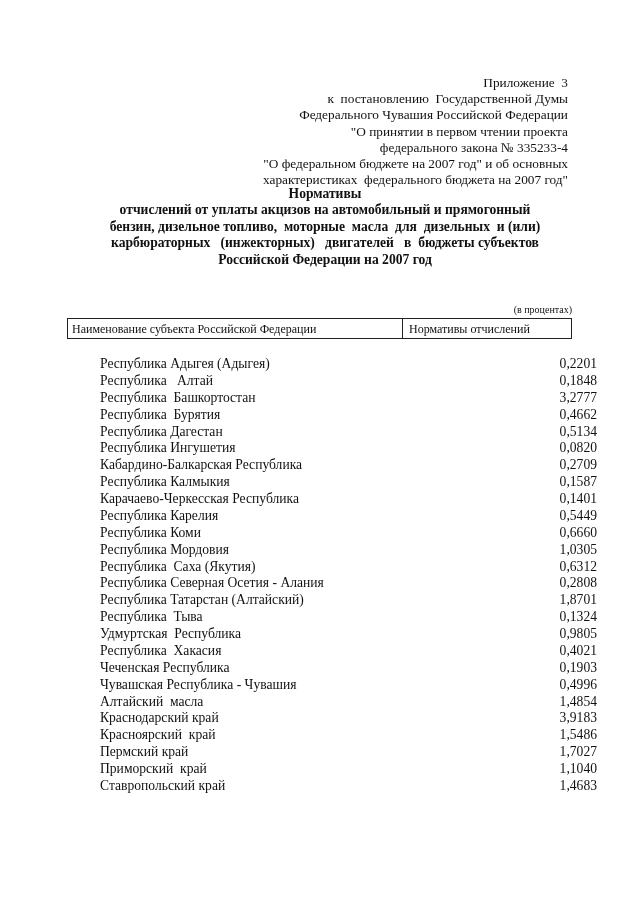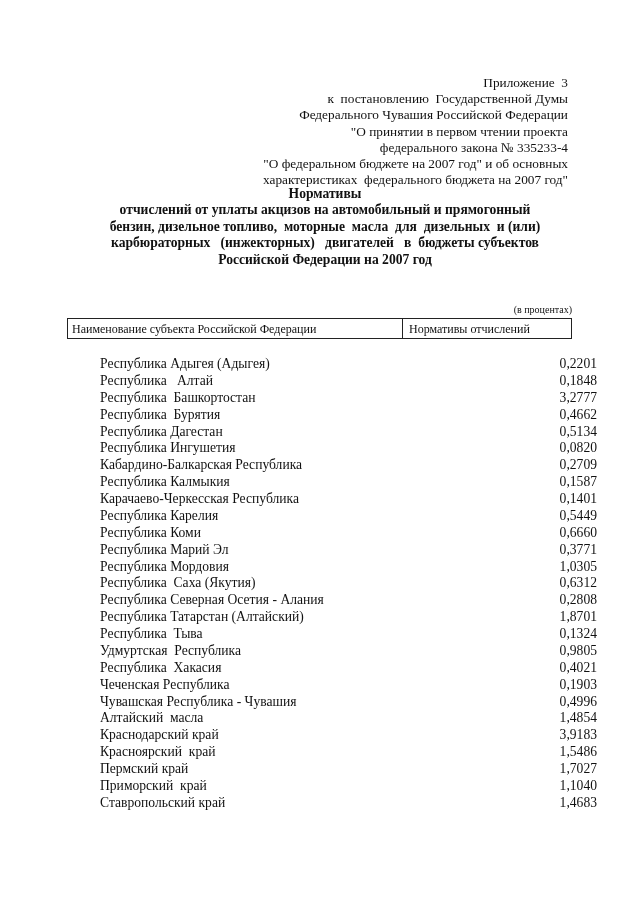--- a/index.html
+++ b/index.html
@@ -150,24 +150,20 @@
     </div>
     <div class="row">
       <span class="name">Республика Карелия</span>
       <span class="value">0,5449</span>
     </div>
     <div class="row">
       <span class="name">Республика Коми</span>
       <span class="value">0,6660</span>
     </div>
     <div class="row">
-      <span class="name">Республика Марий Эл</span>
-      <span class="value">0,3771</span>
-    </div>
-    <div class="row">
       <span class="name">Республика Мордовия</span>
       <span class="value">1,0305</span>
     </div>
     <div class="row">
       <span class="name">Республика  Саха (Якутия)</span>
       <span class="value">0,6312</span>
     </div>
     <div class="row">
       <span class="name">Республика Северная Осетия - Алания</span>
       <span class="value">0,2808</span>

